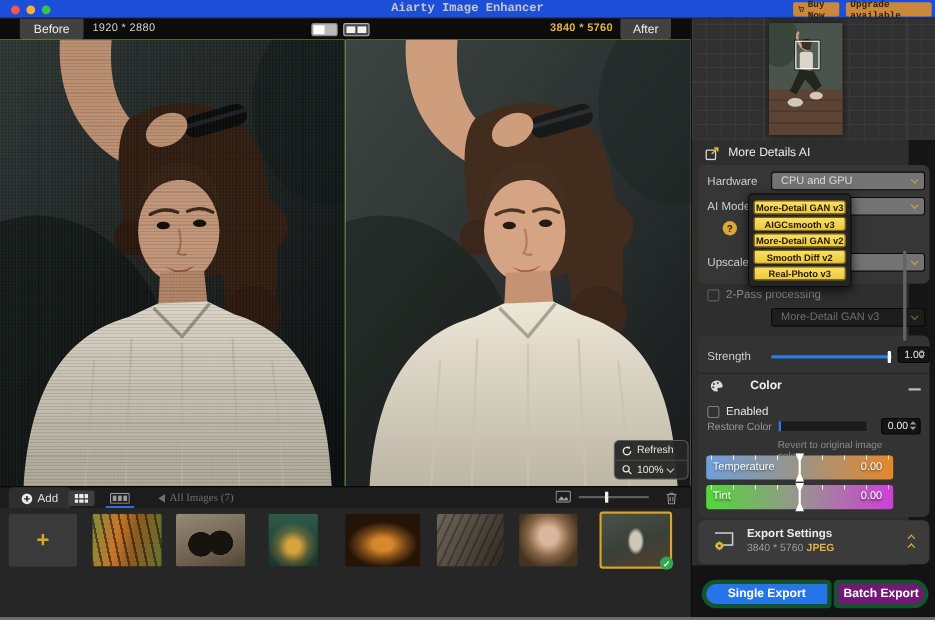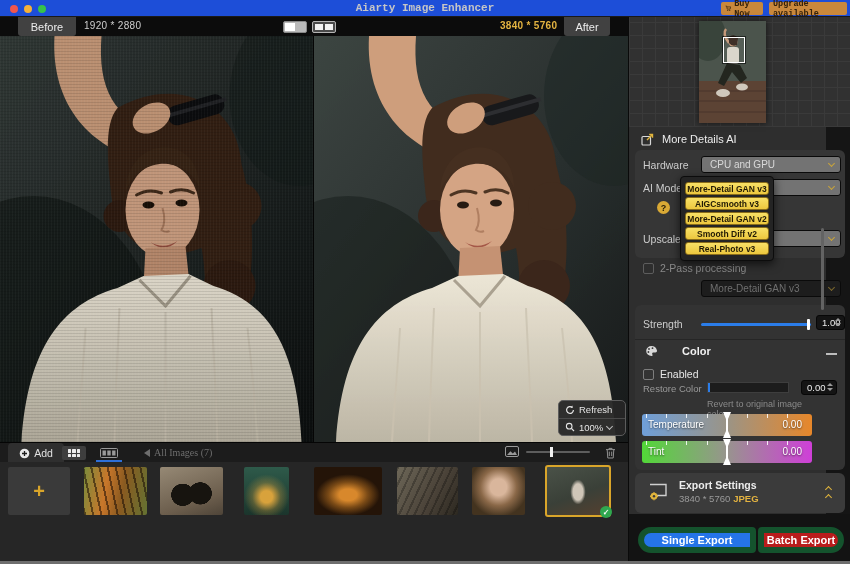--- a/index.html
+++ b/index.html
@@ -158,24 +158,24 @@
   .restore-fill{position:absolute;left:0;top:0;width:2px;height:9px;background:#2b7de9;}
 
   .export-panel{position:absolute;left:6px;top:456px;width:210px;height:40px;background:#3b3b3b;border-radius:6px;cursor:pointer;}
   .exp-title{position:absolute;left:44px;top:6px;font-size:10.5px;font-weight:bold;color:#ececec;}
   .exp-sub{position:absolute;left:44px;top:20px;font-size:9.5px;color:#9a9a9a;}
   .exp-fmt{color:#e3b341;font-weight:bold;margin-left:3px;}
   .exp-chevs{position:absolute;right:14px;top:12px;display:flex;flex-direction:column;gap:1px;}
   .exp-chevs .chev{border-color:#e0b43c;}
 
   .export-bar{position:absolute;left:0;top:497px;width:222px;height:48px;background:#131313;}
-  .btn-export{position:absolute;top:13px;height:26px;border:6px solid #14532d;color:#fff;font-size:11px;font-weight:bold;
+  .btn-export{position:absolute;top:13px;height:26px;border:4px solid #14532d;color:#fff;font-size:11px;font-weight:bold;
               display:flex;align-items:center;justify-content:center;cursor:pointer;}
   .btn-single{left:9px;width:118px;background:#2574e8;border-radius:13px 4px 4px 13px;}
-  .btn-batch{left:129px;width:86px;background:#b91c1c;border-radius:4px 13px 13px 4px;}
+  .btn-batch{left:129px;width:86px;background:#701a75;border-radius:4px 13px 13px 4px;}
 
   svg.icon{display:block;}
 </style>
 </head>
 <body>
 
 <svg width="0" height="0" style="position:absolute">
   <defs>
     <linearGradient id="bgG" x1="0" y1="0" x2="1" y2="1">
       <stop offset="0" stop-color="#3a423f"></stop>

